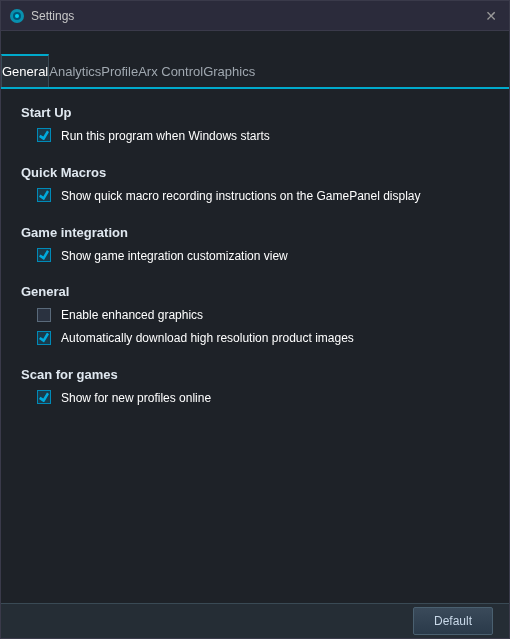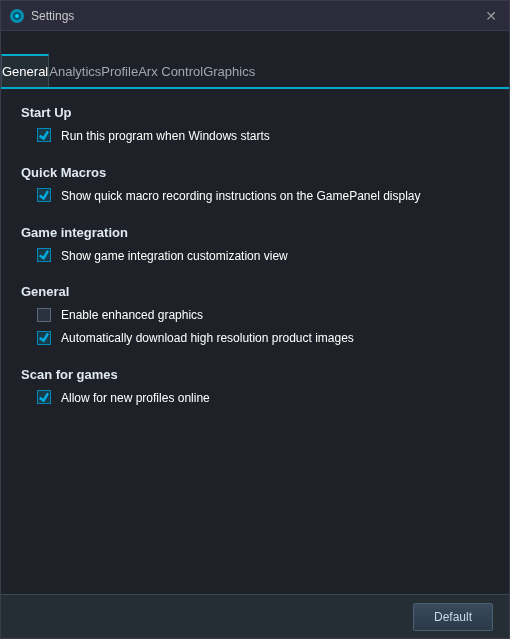--- a/index.html
+++ b/index.html
@@ -150,21 +150,21 @@
       border-color: #5a6a7a;
     }
 
     .checkbox-label {
       color: #ffffff;
       font-size: 12px;
       line-height: 1.4;
     }
 
     .bottom-bar {
-      height: 44px;
+      height: 35px;
       background: #252d35;
       border-top: 1px solid #3a4a55;
       display: flex;
       align-items: center;
       justify-content: flex-end;
       padding: 0 16px;
       flex-shrink: 0;
     }
 
     .btn-default {
@@ -259,21 +259,21 @@
         <span class="checkbox-label">Automatically download high resolution product images</span>
       </div>
     </div>
 
     <div class="section">
       <div class="section-title">Scan for games</div>
       <div class="checkbox-item">
         <div class="checkbox-wrapper">
           <div class="checkbox-box checked"></div>
         </div>
-        <span class="checkbox-label">Allow for new profiles online</span>
+        <span class="checkbox-label">Show for new profiles online</span>
       </div>
     </div>
 
   </div>
 
   <div class="bottom-bar">
     <button class="btn-default">Default</button>
   </div>
 
 </div>

